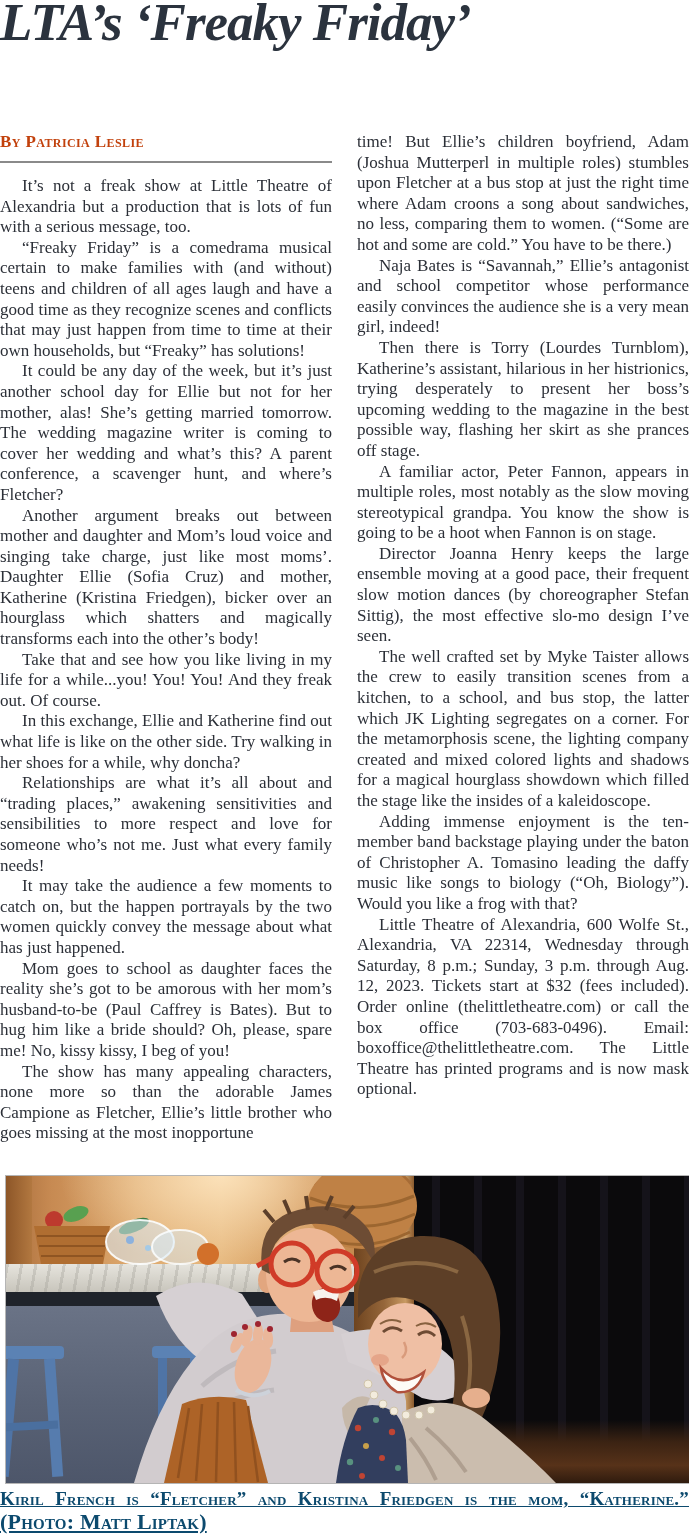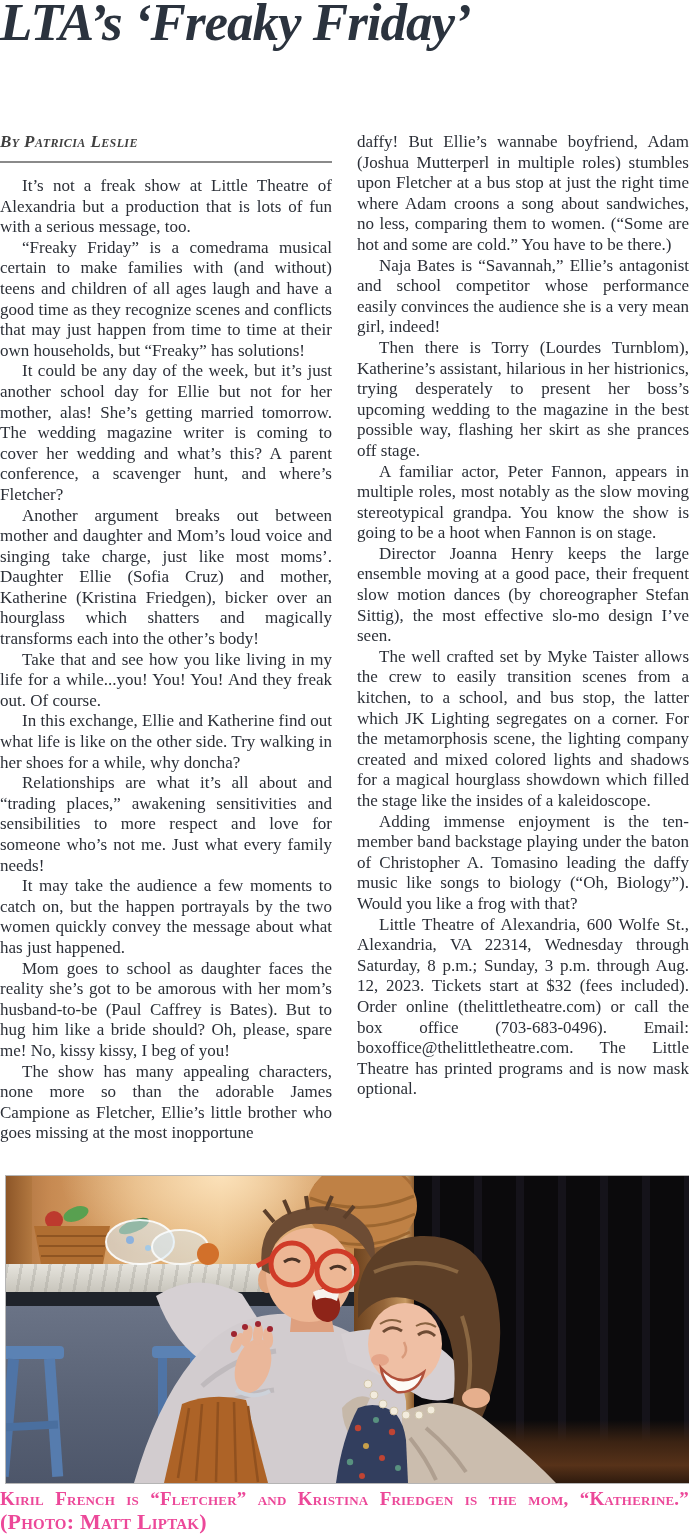--- a/index.html
+++ b/index.html
@@ -11,22 +11,22 @@
   .headline {
     position:absolute; top:-6px; left:0; margin:0; width:689px;
     font-family:"Liberation Serif", serif; font-style:italic; font-weight:700;
     font-size:53px; line-height:57px; letter-spacing:-1px; color:#2b333e;
   }
   .hl-line { display:block; }
   
   .columns { position:absolute; top:131px; left:0; width:689px; display:flex; gap:25px; }
   .col { width:332px; }
   .byline {
-    font-size:17px; font-weight:700; font-style:italic; font-variant:small-caps;
-    letter-spacing:0.4px; color:#404040; line-height:22px;
+    font-size:17px; font-weight:700; font-variant:small-caps;
+    letter-spacing:0.4px; color:#c2410c; line-height:22px;
   }
   .byline-rule { margin-top:8px; width:332px; border-top:2px solid #8a8a8a; height:0; }
   .paras { margin-top:13px; font-size:17px; line-height:20.6px; text-align:justify; }
   .col-right .paras { margin-top:1px; }
   .paras p { margin:0; padding:0; text-indent:22px; }
   .col-right .paras p:first-child { text-indent:0; }
   
   .photo {
     position:absolute; top:1176px; left:6px; width:683px; height:307px;
     margin:0; overflow:hidden; background:#0d0c0e; outline:1px solid #b5b5b5;
@@ -53,21 +53,21 @@
       radial-gradient(circle at 34px 150px, #a06a33 10px, rgba(0,0,0,0) 11px),
       linear-gradient(90deg,#6e441f 0,#95663a 50%,#c89a62 86%,#8a5a2e);
   }
   .ph-curtain { left:408px; top:0; width:275px; height:307px;
     background:repeating-linear-gradient(90deg,#0b0a0c 0 18px,#15131a 18px 26px,#0b0a0c 26px 42px); }
   .ph-floor { left:408px; top:244px; width:275px; height:63px;
     background:linear-gradient(180deg, rgba(45,24,12,0) 0, #3b2313 35%, #573219 72%, #2f1b0e);
   }
   .ph-svg { position:absolute; left:0; top:0; width:683px; height:307px; }
   
-  .caption { position:absolute; top:1488px; left:0; width:689px; color:#ec4899; }
+  .caption { position:absolute; top:1488px; left:0; width:689px; color:#0c4a6e;text-decoration:underline; }
   .caption-main {
     font-size:19px; font-weight:700; font-variant:small-caps; line-height:22px;
     letter-spacing:0.2px; text-align:justify; text-align-last:justify;
   }
   .caption-credit {
     margin-top:2px; font-size:22px; font-weight:700; font-variant:small-caps;
     line-height:20px; letter-spacing:0.2px;
   }
 </style>
 </head>
@@ -91,21 +91,21 @@
           <p>Take that and see how you like living in my life for a while...you!  You!  You! And they freak out.  Of course.</p>
           <p>In this exchange, Ellie and Katherine find out what life is like on the other side. Try walking in her shoes for a while, why doncha?</p>
           <p>Relationships are what it’s all about and “trading places,” awakening sensitivities and sensibilities to more respect and love for someone who’s not me. Just what every family needs!</p>
           <p>It may take the audience a few moments to catch on, but the happen portrayals by the two women quickly convey the message about what has just happened.</p>
           <p>Mom goes to school as daughter faces the reality she’s got to be amorous with her mom’s husband-to-be (Paul Caffrey is Bates). But to hug him like a bride should? Oh, please, spare me!  No, kissy kissy, I beg of you!</p>
           <p>The show has many appealing characters, none more so than the adorable James Campione as Fletcher, Ellie’s little brother who goes missing at the most inopportune</p>
         </div>
     </div>
     <div class="col col-right">
       <div class="paras">
-          <p>daffy!  But Ellie’s wannabe boyfriend, Adam (Joshua Mutterperl in multiple roles) stumbles upon Fletcher at a bus stop at just the right time where Adam croons a song about sandwiches, no less, comparing them to women. (“Some are hot and some are cold.” You have to be there.)</p>
+          <p>time!  But Ellie’s children boyfriend, Adam (Joshua Mutterperl in multiple roles) stumbles upon Fletcher at a bus stop at just the right time where Adam croons a song about sandwiches, no less, comparing them to women. (“Some are hot and some are cold.” You have to be there.)</p>
           <p>Naja Bates is “Savannah,” Ellie’s antagonist and school competitor whose performance easily convinces the audience she is a very mean girl, indeed!</p>
           <p>Then there is Torry (Lourdes Turnblom), Katherine’s assistant, hilarious in her histrionics, trying desperately to present her boss’s upcoming wedding to the magazine in the best possible way, flashing her skirt as she prances off stage.</p>
           <p>A familiar actor, Peter Fannon, appears in multiple roles, most notably as the slow moving stereotypical grandpa. You know the show is going to be a hoot when Fannon is on stage.</p>
           <p>Director Joanna Henry keeps the large ensemble moving at a good pace, their frequent slow motion dances (by choreographer Stefan Sittig), the most effective slo-mo design I’ve seen.</p>
           <p>The well crafted set by Myke Taister allows the crew to easily transition scenes from a kitchen, to a school, and bus stop, the latter which JK Lighting segregates on a corner. For the metamorphosis scene, the lighting company created and mixed colored lights and shadows for a magical hourglass showdown which filled the stage like the insides of a kaleidoscope.</p>
           <p>Adding immense enjoyment is the ten-member band backstage playing under the baton of Christopher A. Tomasino leading the daffy music like songs to biology (“Oh, Biology”). Would you like a frog with that?</p>
           <p>Little Theatre of Alexandria, 600 Wolfe St., Alexandria, VA 22314, Wednesday through Saturday, 8 p.m.; Sunday, 3 p.m. through Aug. 12, 2023.  Tickets start at $32 (fees included). Order online (thelittletheatre.com) or call the box office (703-683-0496). Email: boxoffice@thelittletheatre.com.  The Little Theatre has printed programs and is now mask optional.</p>
         </div>
     </div>
   </div>

